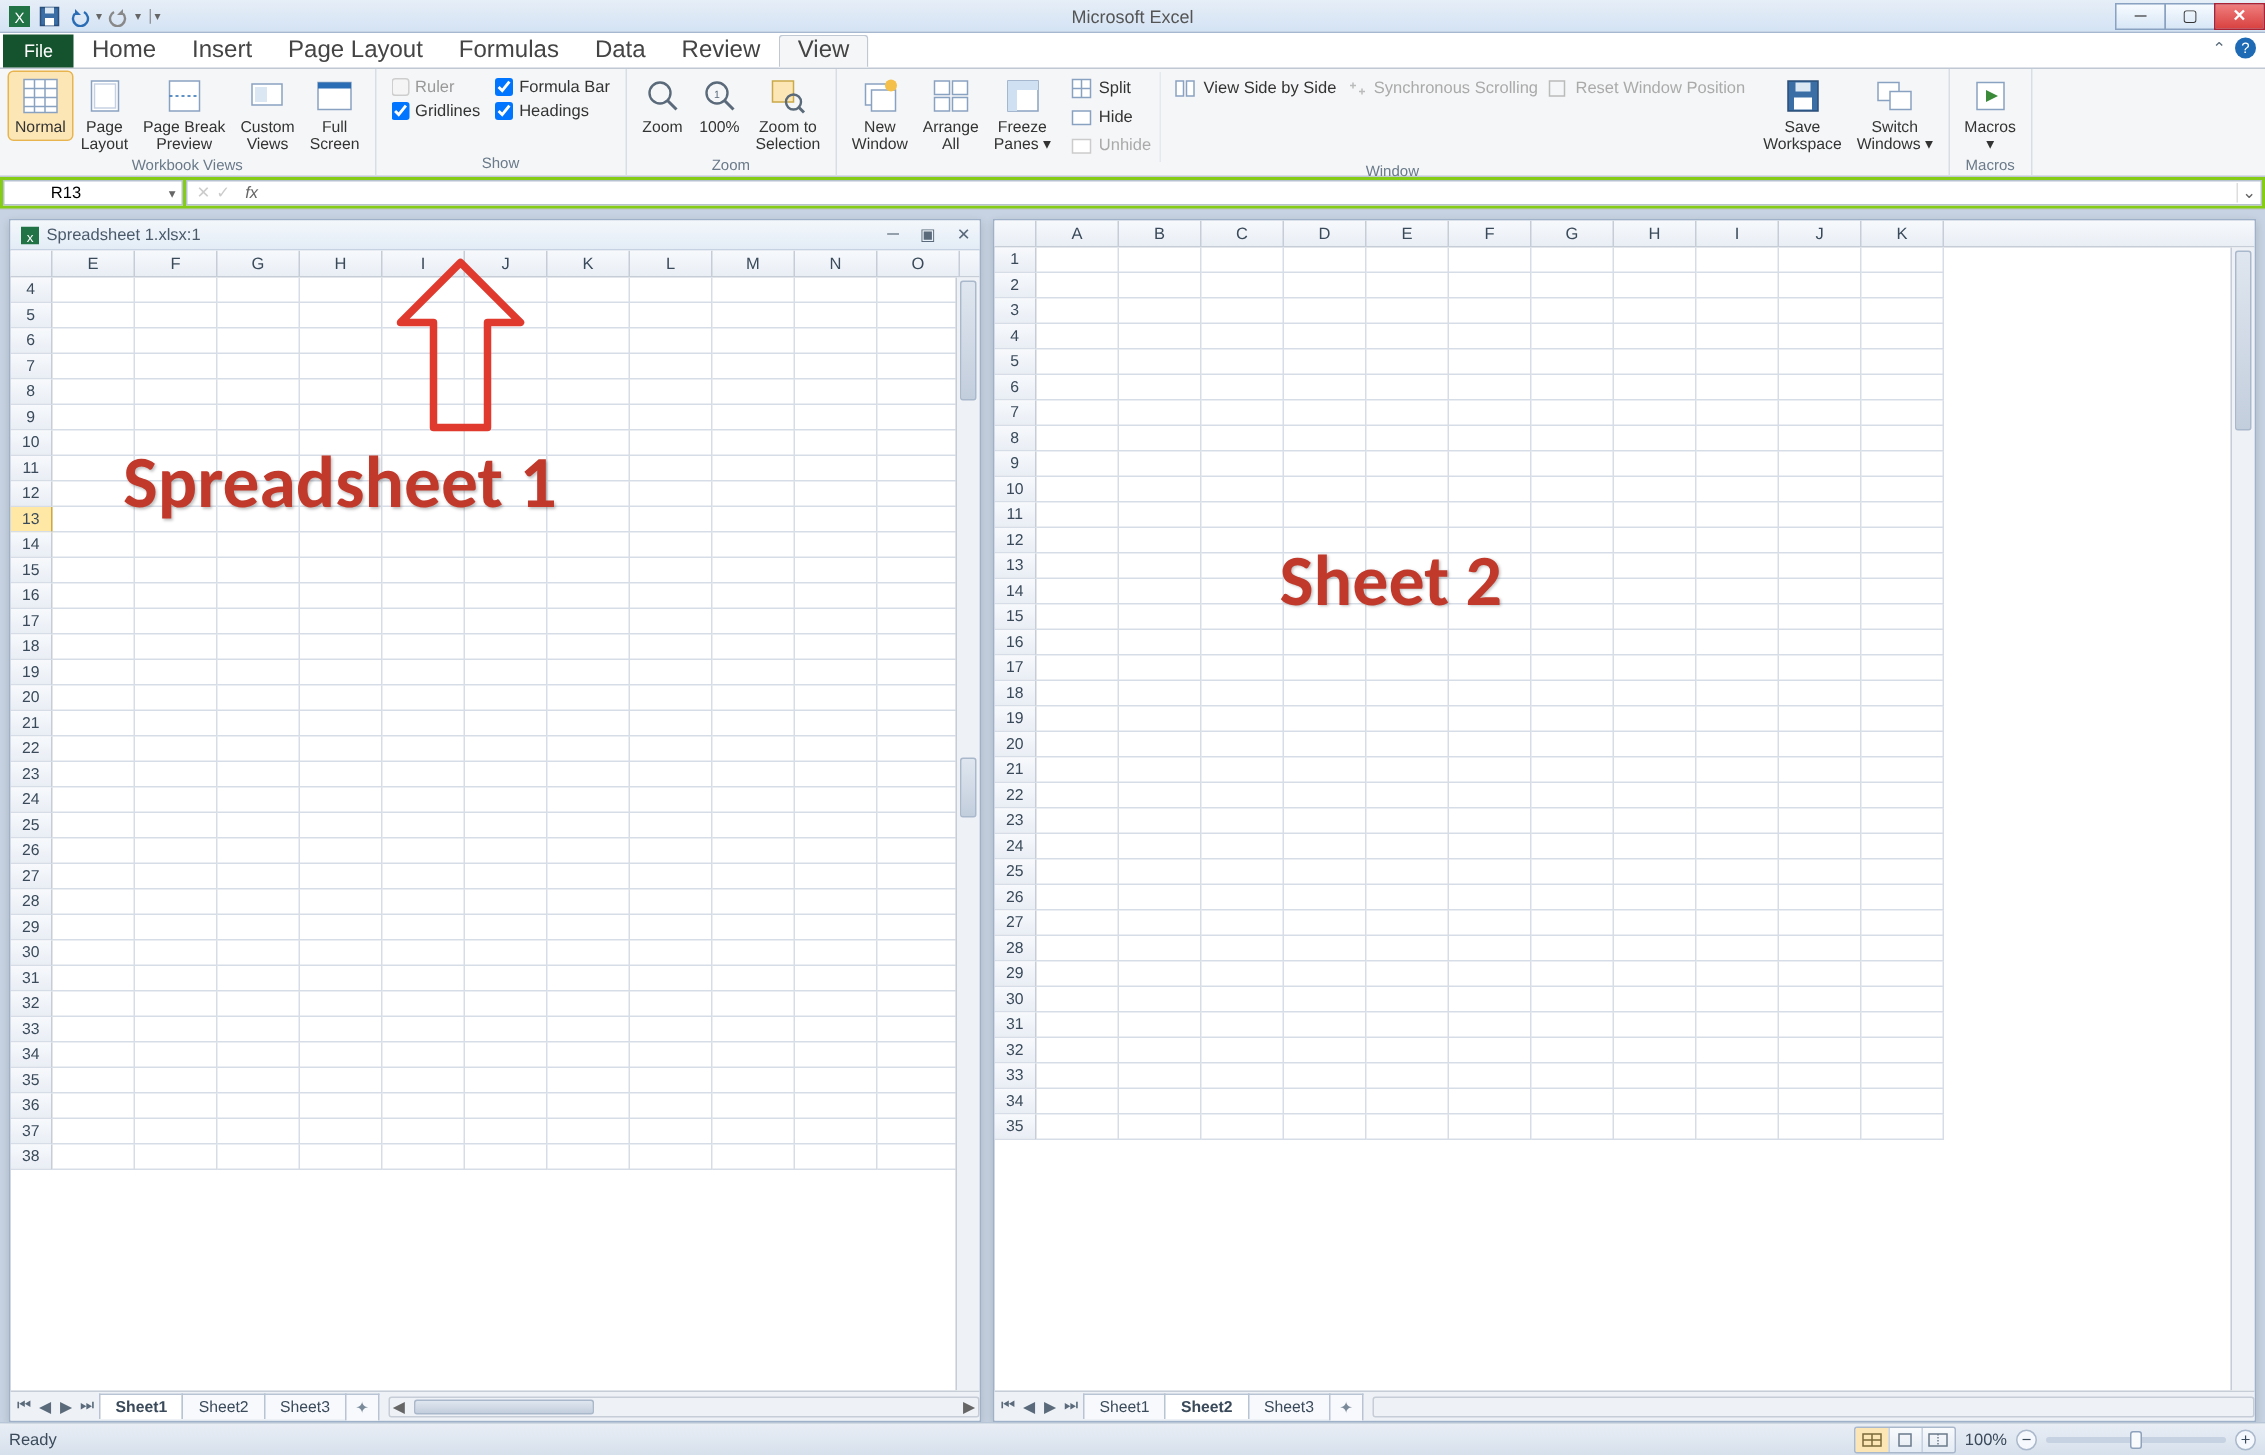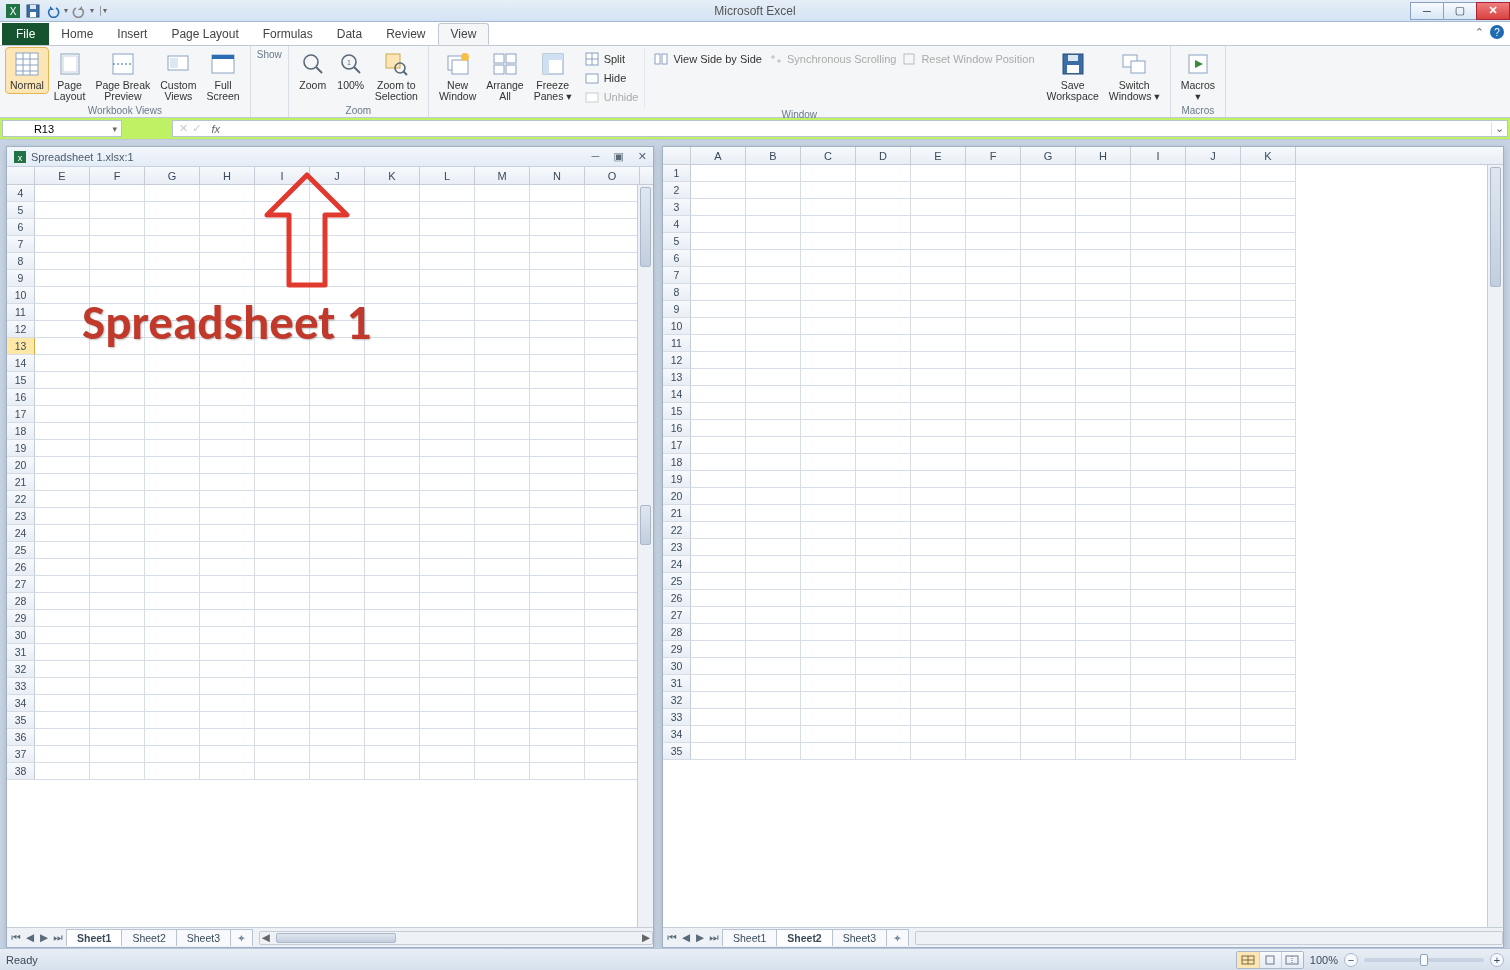--- a/index.html
+++ b/index.html
@@ -11,42 +11,42 @@
   .qat-icon { width:18px; height:18px; display:flex; align-items:center; justify-content:center; border-radius:2px; }
   .title-center { position:absolute; left:0; right:0; text-align:center; color:#555; font-size:12px; pointer-events:none; }
   .winbtns { margin-left:auto; display:flex; }
   .winbtn { width:34px; height:18px; display:flex; align-items:center; justify-content:center; border:1px solid #8aa2c1; background:linear-gradient(#f7fbff,#d7e6f6); margin-left:-1px; }
   .winbtn.close { background:linear-gradient(#ef7d7d,#d84240); color:#fff; border-color:#a23; }
 
   
   .tabsrow { height:24px; background:#fff; display:flex; align-items:flex-end; border-bottom:1px solid #c0c8d4; padding-left:2px; position:relative;}
   .filetab { background:#217346; color:#fff; padding:4px 14px; font-size:12px; height:22px; display:flex; align-items:center; }
   .filetab.green { background:#14532d; }
-  .rtab { padding:4px 12px; color:#444; font-size:12px; height:22px; display:flex; align-items:center; cursor:default;}
+  .rtab { padding:4px 12px; color:#444; font-size:16px; height:22px; display:flex; align-items:center; cursor:default;}
   .rtab.active { border:1px solid #c0c8d4; border-bottom:1px solid #f5f6f7; background:#f5f6f7; border-radius:3px 3px 0 0; }
   .help-right { position:absolute; right:6px; top:3px; display:flex; gap:6px; align-items:center;}
   .help-right .circ { width:14px; height:14px; border-radius:50%; background:#1e6ab4; color:#fff; font-size:10px; display:flex;align-items:center;justify-content:center;}
 
   
   .ribbon { height:72px; background:#f5f6f7; border-bottom:1px solid #c0c8d4; display:flex; }
   .group { border-right:1px solid #d9dee6; padding:2px 6px 0 6px; display:flex; flex-direction:column; }
   .group-body { flex:1; display:flex; align-items:flex-start; gap:2px; }
   .group-label { text-align:center; color:#6a7a8a; font-size:10px; padding:1px 0 2px 0; }
   .bigbtn { display:flex; flex-direction:column; align-items:center; justify-content:space-between; padding:2px 4px; border-radius:3px; min-width:36px; }
   .bigbtn .ic { width:28px; height:28px; display:flex; align-items:center; justify-content:center; }
   .bigbtn .lbl { font-size:10.5px; text-align:center; line-height:11px; margin-top:2px; color:#333;}
   .bigbtn.sel { background:#fde6b5; outline:1px solid #e8b44e;}
   .chkcol { display:flex; flex-direction:column; gap:4px; padding:4px 4px 0 4px; }
   .chk { display:flex; align-items:center; gap:4px; font-size:11px; color:#333;}
   .chk input { width:12px; height:12px; }
   .smallrow { display:flex; align-items:center; gap:4px; font-size:11px; padding:1px 2px; border-radius:2px;}
   .smallrow .sic { width:16px; height:16px; display:flex;align-items:center;justify-content:center;}
 
   
-  .fbar { height:22px; border-bottom:1px solid #c0c8d4; display:flex; align-items:stretch; background:#bef264;gap:48px;}
+  .fbar { height:22px; border-bottom:1px solid #c0c8d4; display:flex; align-items:stretch; background:#84cc16;}
   .namebox { width:120px; border-right:1px solid #c0c8d4; display:flex; align-items:center; padding:0 4px; background:#fff; margin:2px; border:1px solid #b7c2d1;}
   .namebox input { border:none; outline:none; width:74px; font-size:11px; text-align:center;}
   .namebox .dd { margin-left:auto; color:#666; font-size:9px;}
   .fxarea { display:flex; align-items:center; flex:1; margin:2px 2px 2px 0; border:1px solid #b7c2d1; background:#fff;}
   .fxarea .fxicons { display:flex; gap:4px; padding:0 6px; color:#999;}
   .fxarea .fxlabel { font-style:italic; color:#666; padding:0 4px;}
   .fxarea input { border:none; outline:none; flex:1; font-size:11px; padding:0 4px;}
   .fxarea .expand { width:16px; color:#666; text-align:center; border-left:1px solid #ddd;}
 
   
@@ -205,20 +205,42 @@
             </svg>
           </div>
         <div class="lbl" style="white-space:pre;">Full
 Screen</div>
       </div>
     </div>
     <div class="group-label">Workbook Views</div>
   </div>
 
   <div class="group">
+    <div class="group-body">
+      <div class="chkcol">
+        <label class="chk">
+            <input type="checkbox" disabled="" style=""> 
+            <span style="color:#999;">Ruler</span>
+          </label>
+        <label class="chk">
+            <input type="checkbox" checked="" style=""> 
+            <span>Gridlines</span>
+          </label>
+      </div>
+      <div class="chkcol">
+        <label class="chk">
+            <input type="checkbox" checked="" style=""> 
+            <span>Formula Bar</span>
+          </label>
+        <label class="chk">
+            <input type="checkbox" checked="" style=""> 
+            <span>Headings</span>
+          </label>
+      </div>
+    </div>
     <div class="group-label">Show</div>
   </div>
 
   <div class="group">
     <div class="group-body">
       <div class="bigbtn">
         <div class="ic">
             <svg width="26" height="26">
               <circle cx="11" cy="11" r="7" fill="none" stroke="#5a6a7a" stroke-width="1.6"></circle>
               <line x1="16" y1="16" x2="22" y2="22" stroke="#5a6a7a" stroke-width="2"></line>
@@ -1459,20 +1481,21 @@
             <div class="cell"></div>
             <div class="cell"></div>
             <div class="cell"></div>
             <div class="cell"></div>
             <div class="cell"></div>
           </div>
         </div>
       <div class="vscroll">
           <div class="thumb" style="top:2px;height:120px;"></div>
         </div>
+      <div class="overlay-text" style="left:190px; top:210px; font-size:48px;">Sheet 2</div>
     </div>
     <div class="sheet-tabs">
       <div class="navset">
         <span>⏮</span>
         <span>◀</span>
         <span>▶</span>
         <span>⏭</span>
       </div>
       <div id="rtabs2" style="display:flex;">
           <div class="stab">Sheet1</div>

